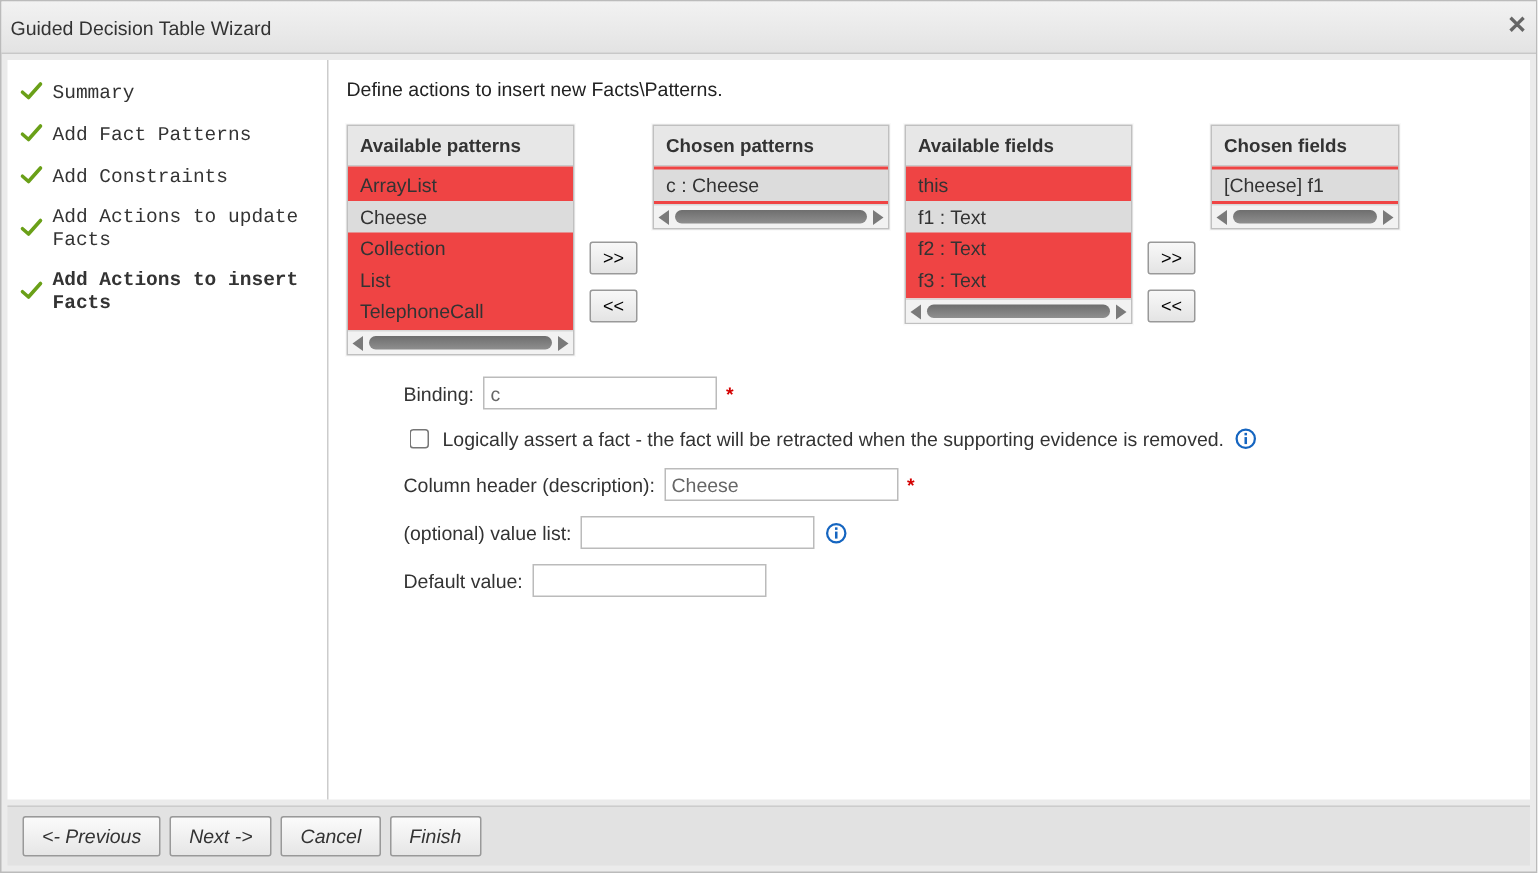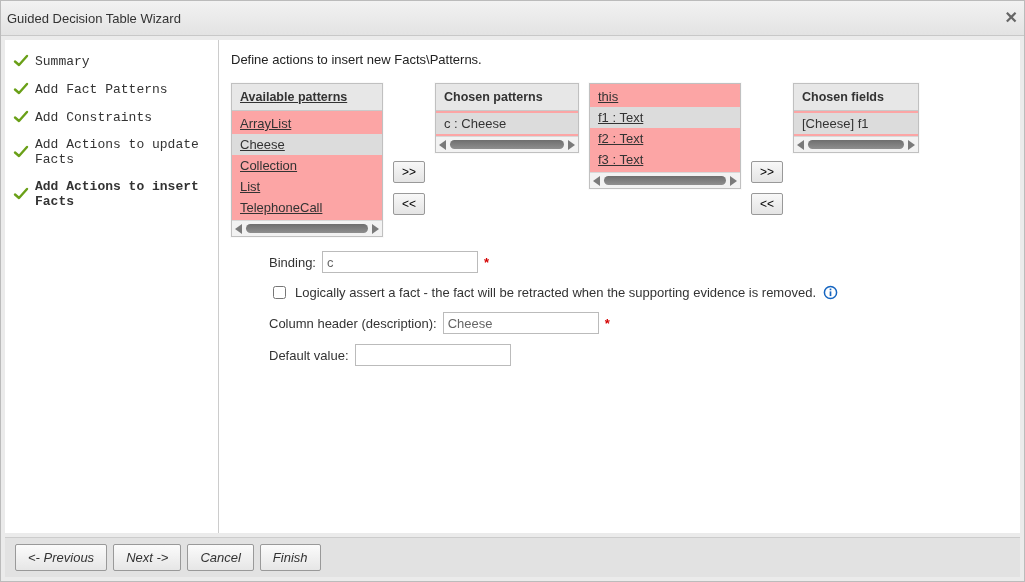--- a/index.html
+++ b/index.html
@@ -97,21 +97,21 @@
     font-weight: bold;
     font-size: 12.5px;
     padding: 6px 8px;
     color: #333;
   }
   .list-panel-body {
     flex: 1;
     height: 180px;
     overflow: hidden;
     padding: 2px 0;
-    background: #fca5a5;
+    background: #ef4444;
   }
   .list-item {
     font-size: 13px;
     padding: 3px 8px;
     cursor: pointer;
     white-space: nowrap;
   }
   .list-item.selected {
     background: #dcdcdc;
   }
@@ -132,22 +132,22 @@
     border-radius: 5px;
   }
   .fake-hscroll .arrow {
     width: 0; height: 0;
     border-top: 5px solid transparent;
     border-bottom: 5px solid transparent;
   }
   .fake-hscroll .arrow.left { border-right: 7px solid #7a7a7a; position: absolute; left: 3px;}
   .fake-hscroll .arrow.right { border-left: 7px solid #7a7a7a; position: absolute; right: 3px;}
 
-  .wide-panel { width: 152px; text-decoration: underline; }
-  .chosen-panel { width: 144px; justify-content: space-between; }
+  .wide-panel { width: 152px; }
+  .chosen-panel { width: 158px; justify-content: space-between; }
   .chosen-fields-panel { width: 126px; }
 
   .btn-col {
     display: flex;
     flex-direction: column;
     gap: 10px;
     justify-content: center;
     padding-top: 78px;
   }
   .mini-btn {
@@ -293,20 +293,21 @@
               <div class="list-item selected">c : Cheese</div>
             </div>
           <div class="fake-hscroll">
               <span class="arrow left"></span>
               <div class="track"></div>
               <span class="arrow right"></span>
             </div>
         </div>
 
         <div class="list-panel wide-panel">
+          <div class="list-panel-header">Available fields</div>
           <div class="list-panel-body" id="avail-fields-body">
               <div class="list-item">this</div>
               <div class="list-item selected">f1 : Text</div>
               <div class="list-item">f2 : Text</div>
               <div class="list-item">f3 : Text</div>
             </div>
           <div class="fake-hscroll">
               <span class="arrow left"></span>
               <div class="track"></div>
               <span class="arrow right"></span>
@@ -350,20 +351,31 @@
               </svg>
           </span>
         </div>
 
         <div class="form-row">
           <label>Column header (description):</label>
           <input type="text" style="width: 156px;" value="Cheese">
           <span class="req">*</span>
         </div>
 
+        <div class="form-row">
+          <label>(optional) value list:</label>
+          <input type="text" style="width: 156px;" value="">
+          <span class="info-icon">
+            <svg viewBox="0 0 16 16">
+                <circle cx="8" cy="8" r="6.5" fill="none" stroke="#1565c0" stroke-width="1.6"></circle>
+                <rect x="7.1" y="6.8" width="1.8" height="5" fill="#1565c0"></rect>
+                <rect x="7.1" y="3.8" width="1.8" height="1.8" fill="#1565c0"></rect>
+              </svg>
+          </span>
+        </div>
 
         <div class="form-row">
           <label>Default value:</label>
           <input type="text" style="width: 156px;" value="">
         </div>
       </div>
 
     </div>
   </div>
 

